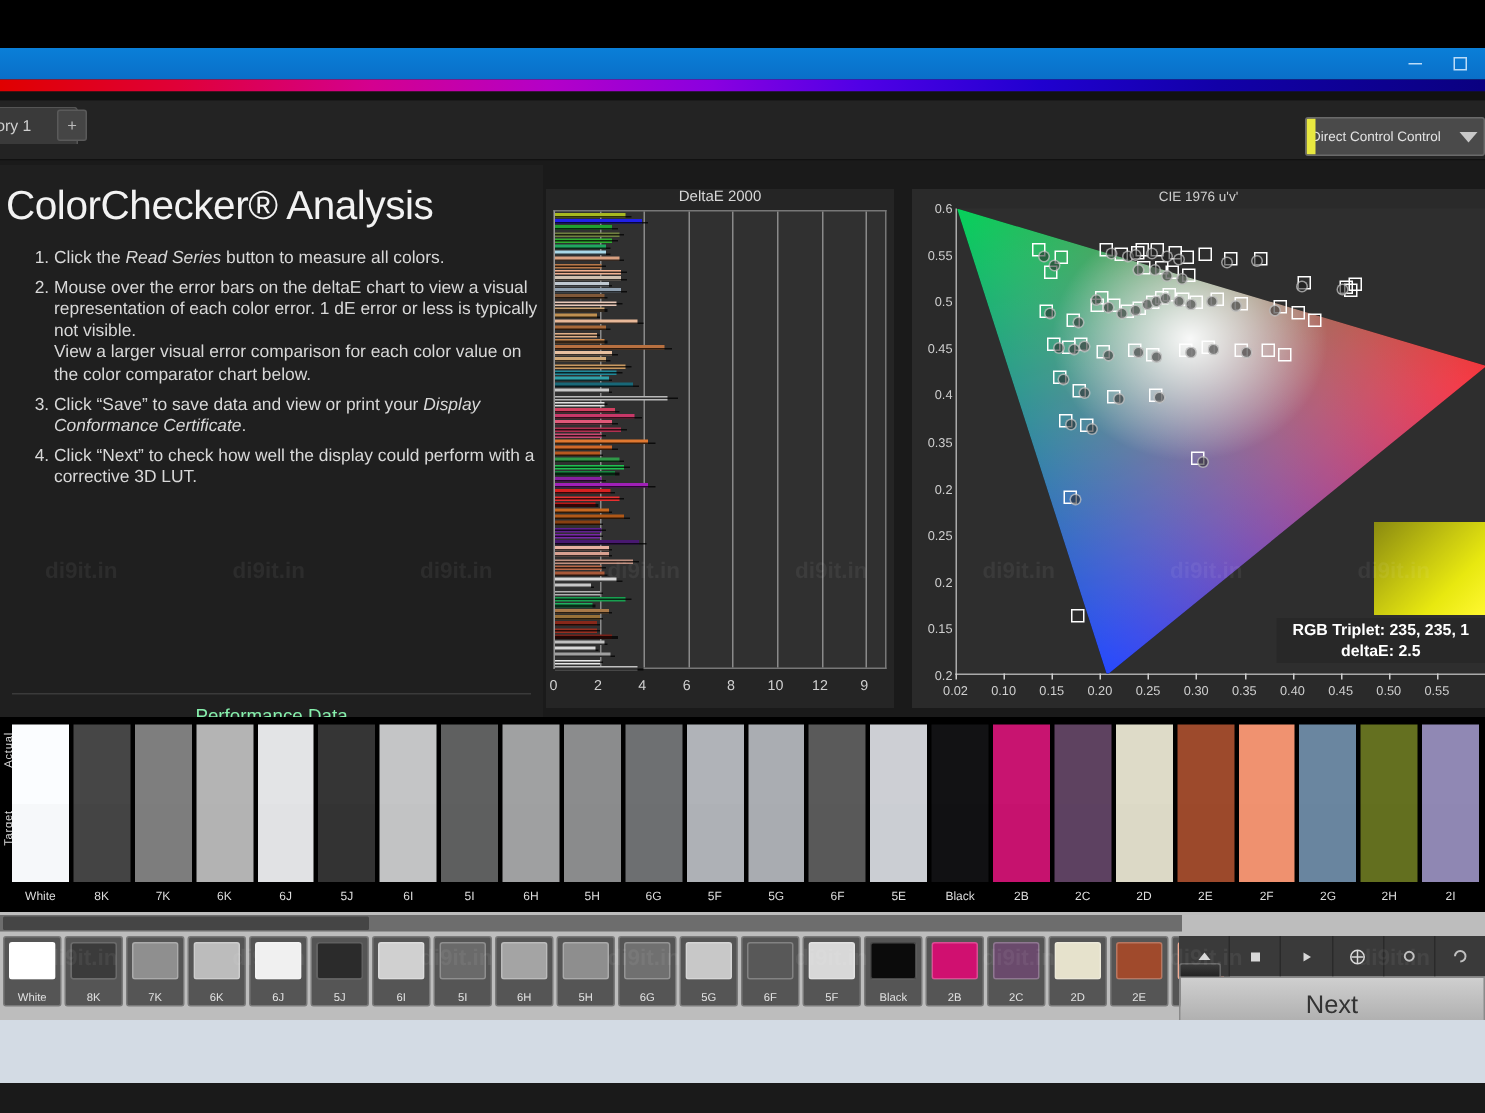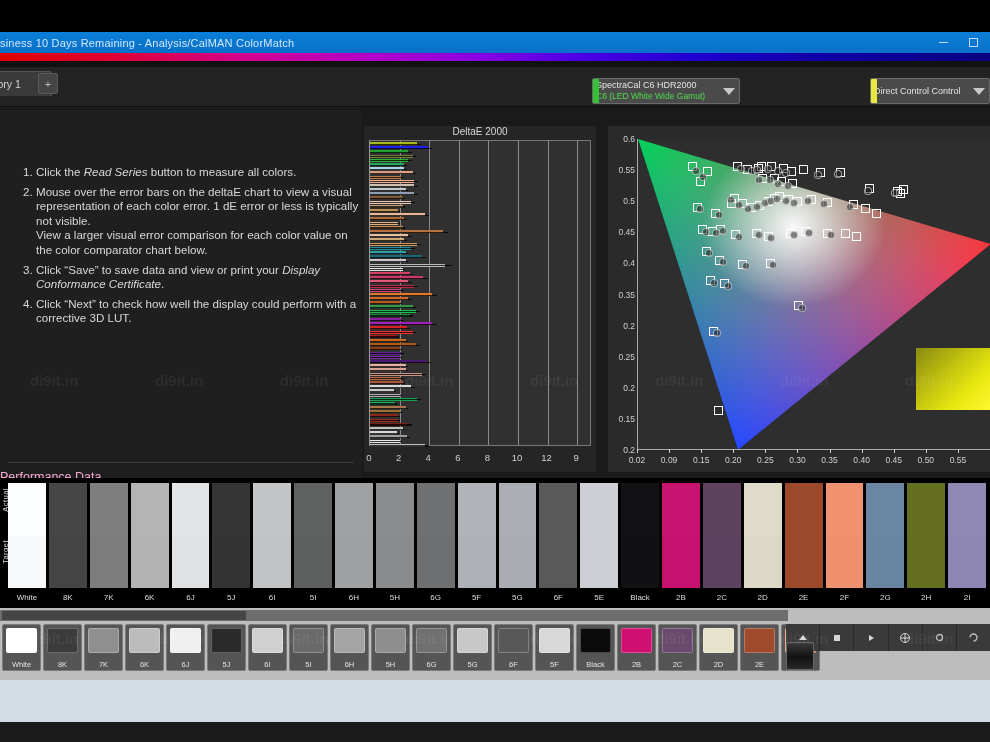--- a/index.html
+++ b/index.html
@@ -56,22 +56,22 @@
 
   
   .leftpanel { position:absolute; left:0; top:110px; width:362px; height:368px; background:#1f1f1f; }
   .page-title { position:absolute; left:4px; top:12px; font-size:27px; color:#f2f2f2;
     font-weight:400; letter-spacing:-.3px; }
   .steps { position:absolute; left:14px; top:55px; width:348px; color:#d8d8d8; font-size:11.6px; }
   .steps ol { margin:0; padding-left:22px; }
   .steps li { margin-bottom:5px; line-height:14.6px; }
   .steps em { font-style:italic; }
 
-  .perf-title { position:absolute; left:0; top:360px; width:362px; 
-    color:#f9a8d4; font-size:12.5px; }
+  .perf-title { position:absolute; left:0; top:360px; width:362px; text-align:center;
+    color:#86efac; font-size:12.5px; }
   .divider { position:absolute; left:8px; top:352px; width:346px; height:1px; background:#3a3a3a; }
   .perf-row { position:absolute; color:#f0f0f0; font-size:15.5px; white-space:nowrap; }
   .perf-lbl { display:inline-block; text-align:right; }
   .perf-val { display:inline-block; }
   .perf-unit { display:inline-block; font-size:14px;}
   .dot { position:absolute; width:21px; height:21px; border-radius:50%; }
   .dot.green { background:radial-gradient(circle at 35% 30%, #7dff7d, #00c000 60%, #008800); }
   .dot.red   { background:radial-gradient(circle at 35% 30%, #ff8a8a, #e01010 60%, #900000); }
 
   
@@ -145,21 +145,20 @@
     pointer-events:none; }
 </style>
 </head>
 <body>
 
 <div id="app">
 
   <div class="topstrip"></div>
 
   <div class="titlebar">
-    <div class="tb-text">siness 10 Days Remaining  - Analysis/CalMAN ColorMatch</div>
     <div class="tb-btns">
       <div class="tb-btn">
         <svg width="11" height="11" viewBox="0 0 11 11">
             <rect x="1" y="5" width="9" height="1" fill="#bcdcf8"></rect>
           </svg>
       </div>
       <div class="tb-btn">
         <svg width="11" height="11" viewBox="0 0 11 11">
             <rect x="1.5" y="1.5" width="8" height="8" fill="none" stroke="#bcdcf8" stroke-width="1"></rect>
           </svg>
@@ -172,44 +171,35 @@
 
   <div class="toolrow">
     <div class="histtab">
       <span>istory 1</span>
     </div>
     <div class="histtab-plus">
       <span>+</span>
     </div>
   </div>
 
-  <div class="devbox" id="dev1">
-    <div class="bar" style="background:#35c035"></div>
-    <div class="dvtxt">
-      <div class="l1">SpectraCal C6 HDR2000</div>
-      <div class="l2">C6 (LED White Wide Gamut)</div>
-    </div>
-    <div class="arrow">
-        <i></i>
-      </div>
-  </div>
 
 
   <div class="devbox" id="dev3">
     <div class="bar" style="background:#e8e840"></div>
     <div class="dvtxt">
       <div class="l1">Direct Control Control</div>
       <div class="l2"></div>
     </div>
     <div class="arrow">
         <i></i>
       </div>
   </div>
 
   <div class="leftpanel">
+    <div class="page-title">ColorChecker® Analysis</div>
     <div class="steps">
       <ol id="steps-list">
           <li>Click the <em>Read Series</em> button to measure all colors.</li>
           <li>Mouse over the error bars on the deltaE chart to view a visual representation of each color error. 1 dE error or less is typically not visible.<br>View a larger visual error comparison for each color value on the color comparator chart below.</li>
           <li>Click “Save” to save data and view or print your <em>Display Conformance Certificate</em>.</li>
           <li>Click “Next” to check how well the display could perform with a corrective 3D LUT.</li>
         </ol>
     </div>
     <div class="divider"></div>
     <div class="perf-title">Performance Data</div>
@@ -403,20 +393,21 @@
         <span style="left: 64.2px;">4</span>
         <span style="left: 93.8px;">6</span>
         <span style="left: 123.4px;">8</span>
         <span style="left: 153px;">10</span>
         <span style="left: 182.6px;">12</span>
         <span style="left: 212.2px;">9</span>
       </div>
   </div>
 
   <div class="cie">
+    <div class="ttl">CIE 1976 u'v'</div>
     <div class="cieplot" id="cie-plot">
       <svg id="cie-gamut" width="353" height="311" style="position:absolute;left:0;top:0;">
 <defs>
   <radialGradient id="gG" cx="0%" cy="0%" r="140%">
     <stop offset="0%" stop-color="#00d040"></stop>
               <stop offset="100%" stop-color="#00d040" stop-opacity="0"></stop>
   </radialGradient>
   <radialGradient id="gR" cx="100%" cy="40%" r="110%">
     <stop offset="0%" stop-color="#ff0000"></stop>
               <stop offset="100%" stop-color="#ff0000" stop-opacity="0"></stop>
@@ -558,21 +549,21 @@
         <span style="top: 155.5px;">0.35</span>
         <span style="top: 124.4px;">0.4</span>
         <span style="top: 93.3px;">0.45</span>
         <span style="top: 62.2px;">0.5</span>
         <span style="top: 31.1px;">0.55</span>
         <span style="top: 0px;">0.6</span>
       </div>
     <div id="cie-xaxis" class="cie-xaxis" style="position:absolute;left:29px;right:0;bottom:6px;height:14px;">
         <span style="left: 0px; top: 3px;">0.02</span>
         <div class="tick" style="left: 0px; top: -3px; width: 1px; height: 4px;"></div>
-        <span style="left: 32.0909px; top: 3px;">0.09</span>
+        <span style="left: 32.0909px; top: 3px;">0.10</span>
         <div class="tick" style="left: 32.0909px; top: -3px; width: 1px; height: 4px;"></div>
         <span style="left: 64.1818px; top: 3px;">0.15</span>
         <div class="tick" style="left: 64.1818px; top: -3px; width: 1px; height: 4px;"></div>
         <span style="left: 96.2727px; top: 3px;">0.20</span>
         <div class="tick" style="left: 96.2727px; top: -3px; width: 1px; height: 4px;"></div>
         <span style="left: 128.364px; top: 3px;">0.25</span>
         <div class="tick" style="left: 128.364px; top: -3px; width: 1px; height: 4px;"></div>
         <span style="left: 160.455px; top: 3px;">0.30</span>
         <div class="tick" style="left: 160.455px; top: -3px; width: 1px; height: 4px;"></div>
         <span style="left: 192.545px; top: 3px;">0.35</span>
@@ -582,20 +573,24 @@
         <span style="left: 256.727px; top: 3px;">0.45</span>
         <div class="tick" style="left: 256.727px; top: -3px; width: 1px; height: 4px;"></div>
         <span style="left: 288.818px; top: 3px;">0.50</span>
         <div class="tick" style="left: 288.818px; top: -3px; width: 1px; height: 4px;"></div>
         <span style="left: 320.909px; top: 3px;">0.55</span>
         <div class="tick" style="left: 320.909px; top: -3px; width: 1px; height: 4px;"></div>
       </div>
   </div>
 
   <div class="tooltip-sw" id="tip-swatch" style="background: linear-gradient(135deg, rgb(138, 138, 16) 0%, rgb(200, 200, 16) 45%, rgb(232, 232, 16) 70%, rgb(255, 248, 48) 100%);"></div>
+  <div class="tooltip-tx">
+    <div>RGB Triplet: 235, 235, 1</div>
+    <div>deltaE: 2.5</div>
+  </div>
 
   <div class="comp">
     <div class="comp-ylbl" style="top:10px;">Actual</div>
     <div class="comp-ylbl" style="top:62px;">Target</div>
     <div id="patches">
         <div class="patchwrap" style="left: 8px; width: 37.875px;">
           <div class="patch-a" style="background: rgb(251, 253, 255);"></div>
           <div class="patch-t" style="background: rgb(246, 248, 250);"></div>
           <div class="patch-lbl">White</div>
         </div>
@@ -833,20 +828,23 @@
     <div class="ctrlbtn" style="border-right:none;">
       <svg width="11" height="11" viewBox="0 0 11 11">
           <path d="M2 5.5 A3.5 3.5 0 1 1 5.5 9" fill="none" stroke="#c0c0c0" stroke-width="1.3"></path>
         </svg>
     </div>
   </div>
 
   <div class="meterbox" style="background:linear-gradient(to bottom,#3a3a3a,#111 55%,#2a2a2a); border:1px solid #666; border-radius:2px;"></div>
 
   <div class="navbtns">
+    <div class="navbtn">
+      <span>Next</span>
+    </div>
   </div>
 
   <div class="taskbar">
     
     
     
   </div>
 
 <div class="wm" style="left: 30px; top: 372px;">di9it.in</div>
     <div class="wm" style="left: 155px; top: 372px;">di9it.in</div>

